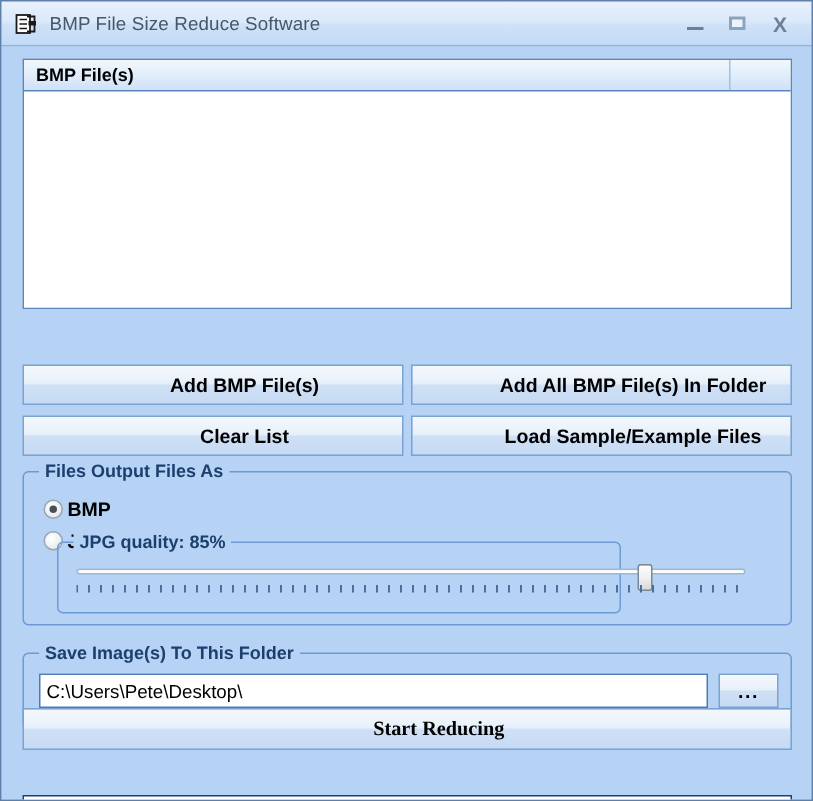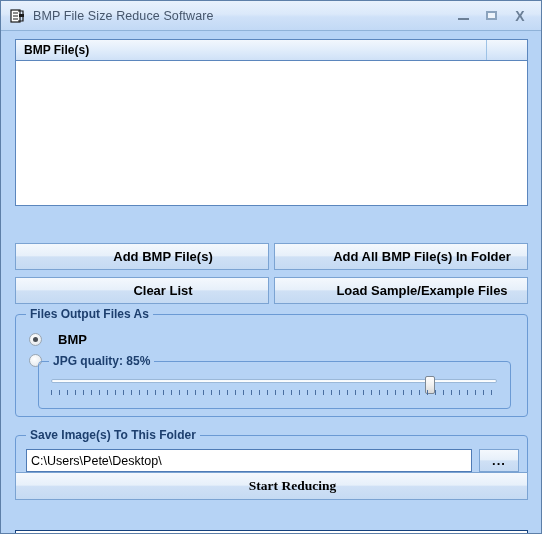--- a/index.html
+++ b/index.html
@@ -164,28 +164,28 @@
     left: 10px;
     padding: 0 4px;
     background: #b6d3f5;
     font-size: 12px;
     font-weight: bold;
     color: #1d3f6e;
     white-space: nowrap;
   }
   #group-output { left: 14px; top: 283px; width: 513px; height: 103px; }
   #group-folder { left: 14px; top: 404px; width: 513px; height: 52px; }
-  #group-quality { left: 22px; top: 46px; width: 473px; height: 48px; }
+  #group-quality { left: 22px; top: 46px; width: 376px; height: 48px; }
 
   
   .radio-row {
     position: absolute;
     display: flex;
     align-items: center;
-    gap: 16px;
+    gap: 3px;
     font-size: 13px;
     font-weight: bold;
     color: #000000;
     cursor: default;
   }
   #radio-bmp { left: 13px; top: 17px; }
   #radio-jpg { left: 13px; top: 38px; }
   .radio-mark {
     width: 13px;
     height: 13px;

